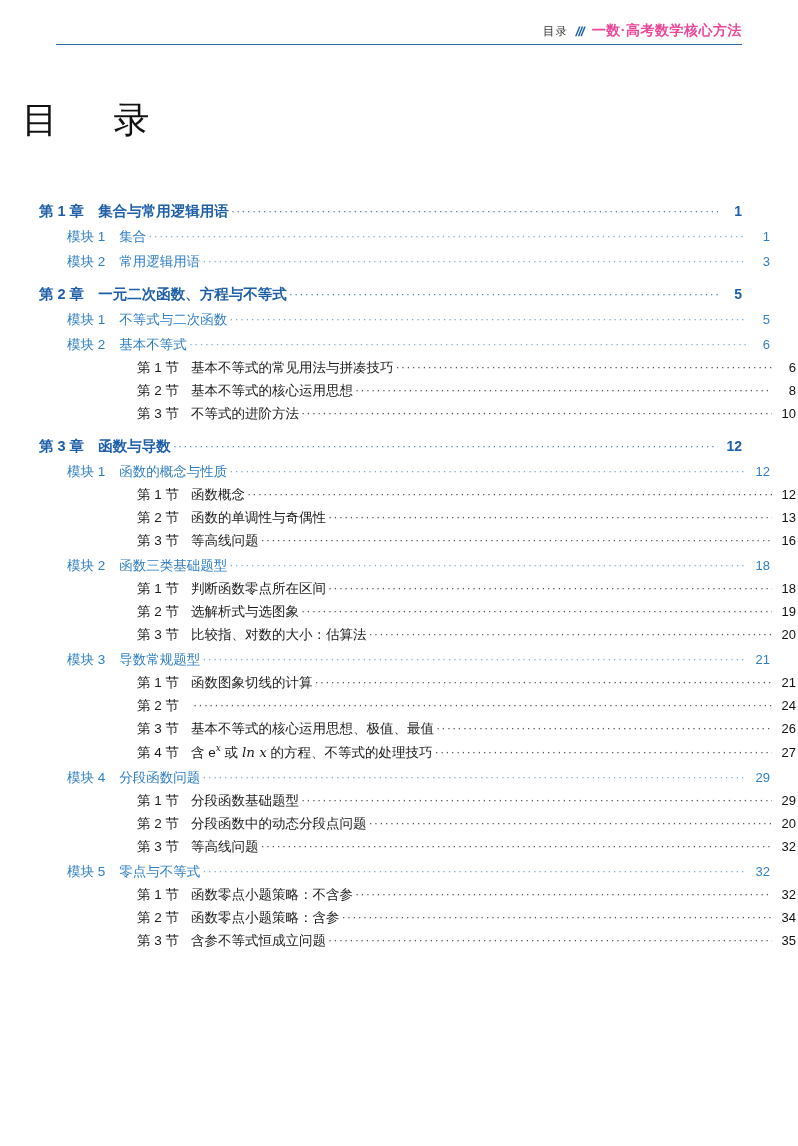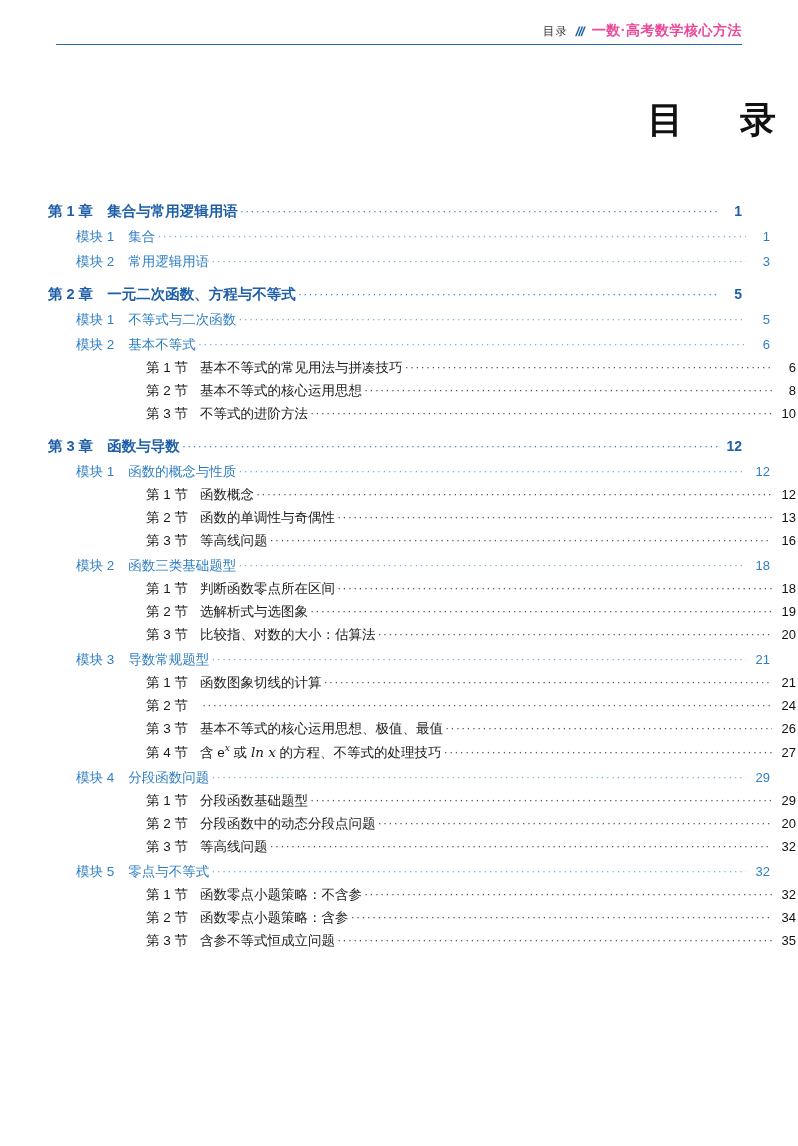--- a/index.html
+++ b/index.html
@@ -67,34 +67,34 @@
     height: 1px;
     background: #2b6cb0;
   }
 
   
   .page-title {
     position: absolute;
     top: 96px;
     left: 0;
     right: 0;
-    text-align: right;
+    text-align: left;
     font-family: "DejaVu Serif", "Liberation Serif", serif;
     font-size: 36px;
     letter-spacing: 22px;
     text-indent: 22px;
     color: #111;
-    font-weight: bold;
+    font-weight: normal;
   }
 
   
   .toc {
     position: absolute;
     top: 202px;
-    left: 48px;
+    left: 39px;
     right: 56px;
   }
 
   .row {
     display: flex;
     align-items: baseline;
     width: 100%;
     white-space: nowrap;
   }
   .row .lead {

